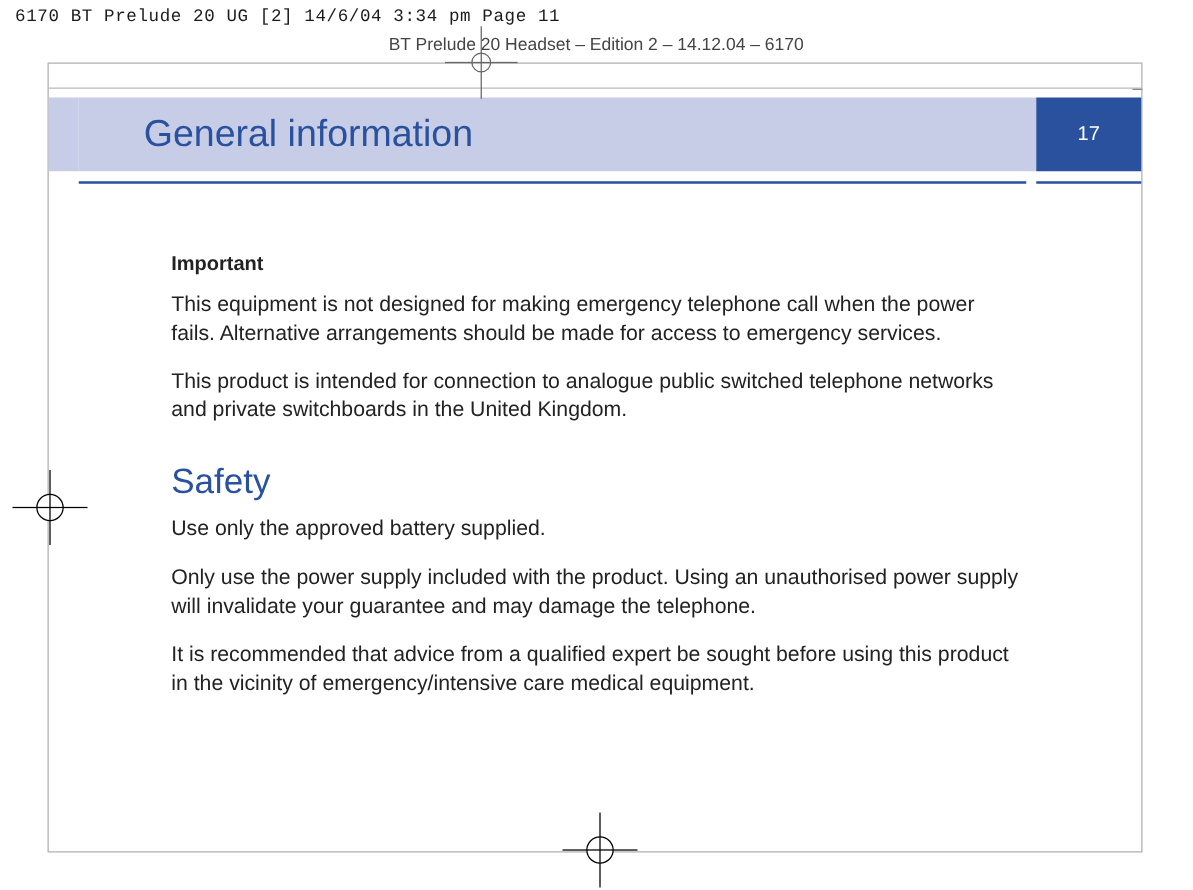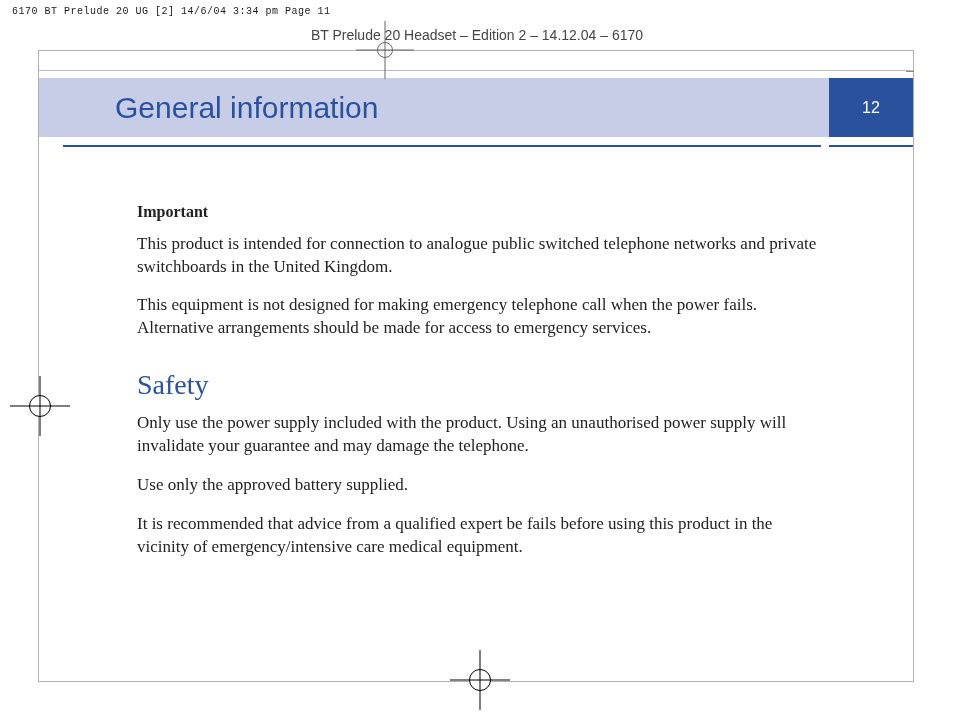--- a/index.html
+++ b/index.html
@@ -11,21 +11,21 @@
     font-family: "Segoe UI", "Helvetica Neue", Arial, sans-serif;
     color: #1a1a1a;
     position: relative;
     overflow: hidden;
   }
   .print-meta {
     position: absolute;
     top: 6px;
     left: 12px;
     font-family: "Courier New", monospace;
-    font-size: 10px;
+    font-size: 14px;
     letter-spacing: 0.5px;
   }
   .doc-subtitle {
     position: absolute;
     top: 27px;
     left: 0;
     width: 100%;
     text-align: center;
     font-size: 14px;
     color: #444;
@@ -102,21 +102,20 @@
 
   
   .body-col {
     position: absolute;
     top: 150px;
     left: 98px;
     width: 680px;
     font-size: 17px;
     line-height: 1.35;
     color: #222;
-    font-family: Liberation Serif, serif;
   }
   .body-col .label-strong {
     font-weight: 700;
     font-size: 16px;
     margin-bottom: 10px;
   }
   .body-col p {
     margin: 0 0 16px 0;
   }
   .section-head {
@@ -179,35 +178,35 @@
 <div class="page-frame">
 
   <div class="banner-top-rule"></div>
 
   <div class="banner">
     <div class="banner-left-narrow"></div>
     <div class="banner-title-area">
       <span class="banner-title">General information</span>
     </div>
     <div class="banner-right">
-      <span>12</span>
+      <span>17</span>
     </div>
   </div>
   <div class="banner-hr"></div>
   <div class="banner-hr2"></div>
 
   <div class="body-col">
     <div class="label-strong">Important</div>
+    <p>This equipment is not designed for making emergency telephone call when the power fails. Alternative arrangements should be made for access to emergency services.</p>
     <p>This product is intended for connection to analogue public switched telephone networks and private switchboards in the United Kingdom.</p>
-    <p>This equipment is not designed for making emergency telephone call when the power fails. Alternative arrangements should be made for access to emergency services.</p>
 
     <div class="section-head">Safety</div>
+    <p>Use only the approved battery supplied.</p>
     <p>Only use the power supply included with the product. Using an unauthorised power supply will invalidate your guarantee and may damage the telephone.</p>
-    <p>Use only the approved battery supplied.</p>
-    <p>It is recommended that advice from a qualified expert be fails before using this product in the vicinity of emergency/intensive care medical equipment.</p>
+    <p>It is recommended that advice from a qualified expert be sought before using this product in the vicinity of emergency/intensive care medical equipment.</p>
   </div>
 
   <div class="reg-mark reg-left"></div>
   <div class="reg-mark reg-bottom"></div>
   <div class="tick-right-top"></div>
 </div>
 
 <div class="reg-topinner"></div>
 
 </body></html>

